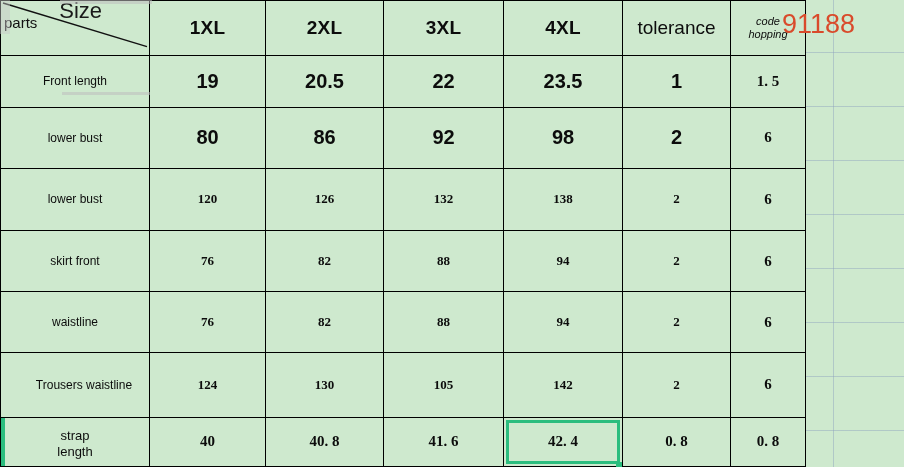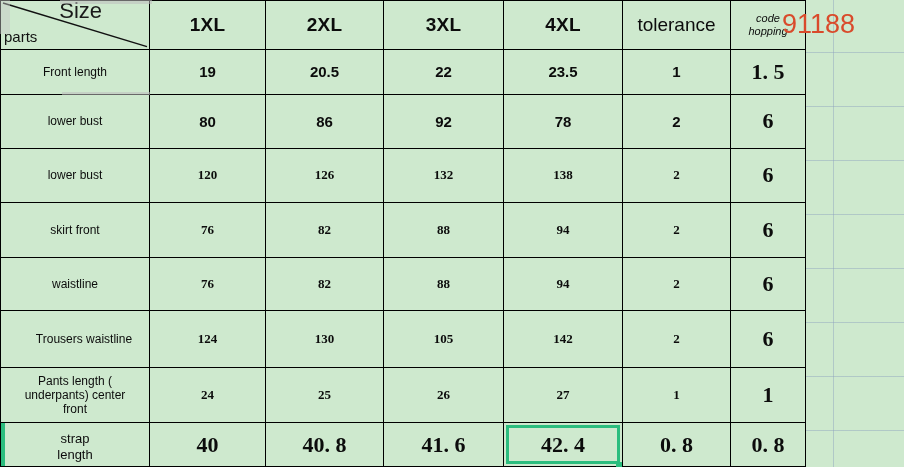--- a/index.html
+++ b/index.html
@@ -76,21 +76,21 @@
     position: absolute;
     right: 47px;
     top: -2px;
     font-size: 22px;
     color: #1a1a1a;
     line-height: 1.1;
   }
   .corner .parts-lbl {
     position: absolute;
     left: 3px;
-    top: 28px;
+    top: 14px;
     font-size: 15px;
     color: #111;
     line-height: 1.1;
   }
 
   
   td.hsize {
     font-size: 19px;
     font-weight: bold;
     letter-spacing: 0.3px;
@@ -115,28 +115,28 @@
     padding: 1px 2px 0 3px;
     white-space: pre-line;
   }
   td.rowlabel.indent  { padding-left: 18px; vertical-align: middle; }
   td.rowlabel.small   { font-size: 13px; line-height: 1.2; padding-top: 4px; }
 
   
   td.val-sans {
     font-family: "Liberation Sans", sans-serif;
     font-weight: bold;
-    font-size: 15px;
+    font-size: 20px;
   }
   td.val-serif {
     font-family: "Liberation Serif", serif;
     font-weight: bold;
     font-size: 13px;
   }
-  td.val-serif.sm { font-size: 22px; }
+  td.val-serif.sm { font-size: 15px; }
 
   
   td.selected::after {
     content: "";
     position: absolute;
     left: 2px;
     top: 2px;
     right: 2px;
     bottom: 2px;
     border: 3px solid #2bbd7e;
@@ -228,21 +228,21 @@
         <td class="val-sans">23.5</td>
         <td class="val-sans">1</td>
         <td class="val-serif sm">1. 5</td>
       </tr>
 
       <tr style="height:53px;">
         <td class="rowlabel">lower bust</td>
         <td class="val-sans">80</td>
         <td class="val-sans">86</td>
         <td class="val-sans">92</td>
-        <td class="val-sans">78</td>
+        <td class="val-sans">98</td>
         <td class="val-sans">2</td>
         <td class="val-serif sm">6</td>
       </tr>
 
       <tr style="height:54px;">
         <td class="rowlabel">lower bust</td>
         <td class="val-serif">120</td>
         <td class="val-serif">126</td>
         <td class="val-serif">132</td>
         <td class="val-serif">138</td>
@@ -273,31 +273,20 @@
       <tr style="height:56px;">
         <td class="rowlabel indent">Trousers waistline</td>
         <td class="val-serif">124</td>
         <td class="val-serif">130</td>
         <td class="val-serif">105</td>
         <td class="val-serif">142</td>
         <td class="val-serif">2</td>
         <td class="val-serif sm">6</td>
       </tr>
 
-      <tr style="height:55px;">
-        <td class="rowlabel">Pants length (
-underpants) center
-front</td>
-        <td class="val-serif">24</td>
-        <td class="val-serif">25</td>
-        <td class="val-serif">26</td>
-        <td class="val-serif">27</td>
-        <td class="val-serif">1</td>
-        <td class="val-serif sm">1</td>
-      </tr>
 
       <tr style="height:43px;">
         <td class="rowlabel small edge-marker">strap
 length</td>
         <td class="val-serif sm">40</td>
         <td class="val-serif sm">40. 8</td>
         <td class="val-serif sm">41. 6</td>
         <td class="val-serif sm selected"><span>42. 4</span><span class="handle"></span></td>
         <td class="val-serif sm">0. 8</td>
         <td class="val-serif sm">0. 8</td>

